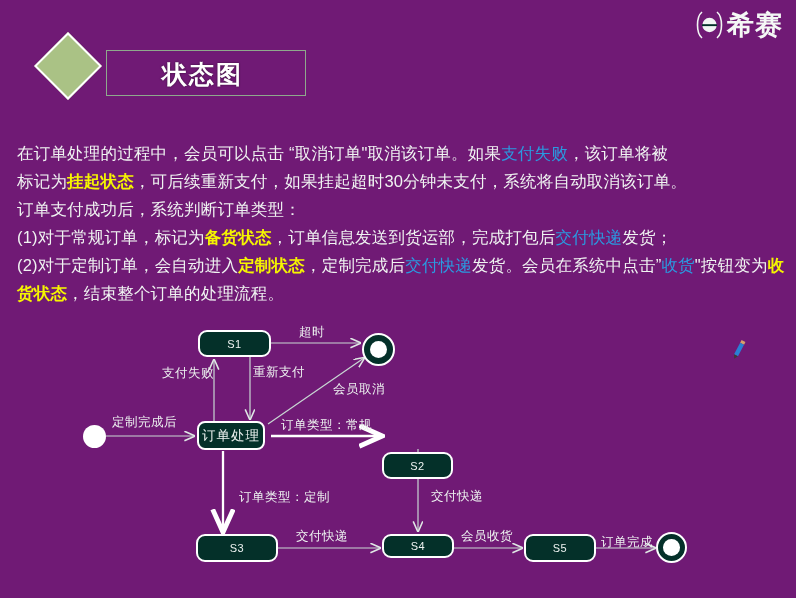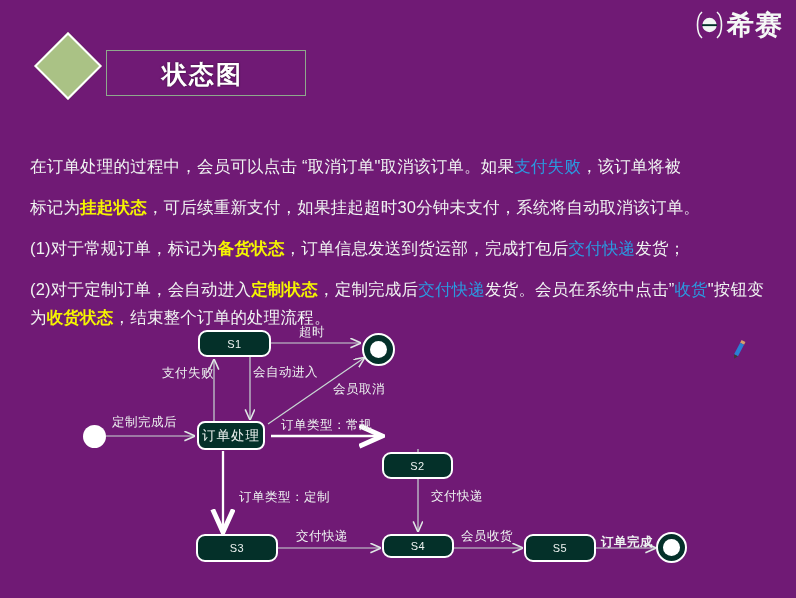--- a/index.html
+++ b/index.html
@@ -93,21 +93,21 @@
   .body-text {
     position: absolute;
     left: 17px;
     top: 139px;
     width: 770px;
     color: #f0f4f2;
     font-size: 16.5px;
     line-height: 28px;
     letter-spacing: .2px;
   }
-  .body-text p { margin: 13px; }
+  .body-text p { margin: 0; }
   .hl-y { color: #f5f500; font-weight: bold; }
   .hl-b { color: #2a9ae0; }
 
   
   .diagram {
     position: absolute;
     left: 0;
     top: 0;
     width: 796px;
     height: 598px;
@@ -192,20 +192,21 @@
     <div class="title-text">状态图</div>
   </div>
 
   <div class="body-text">
     <p>
       <span>在订单处理的过程中，会员可以点击 “取消订单"取消该订单。如果</span><span class="hl-b">支付失败</span><span>，该订单将被</span>
     </p>
     <p>
       <span>标记为</span><span class="hl-y">挂起状态</span><span>，可后续重新支付，如果挂起超时30分钟未支付，系统将自动取消该订单。</span>
     </p>
+    <p>订单支付成功后，系统判断订单类型：</p>
     <p>
       <span>(1)对于常规订单，标记为</span><span class="hl-y">备货状态</span><span>，订单信息发送到货运部，完成打包后</span><span class="hl-b">交付快递</span><span>发货；</span>
     </p>
     <p>
       <span>(2)对于定制订单，会自动进入</span><span class="hl-y">定制状态</span><span>，定制完成后</span><span class="hl-b">交付快递</span><span>发货。会员在系统中点击”</span><span class="hl-b">收货</span><span>"按钮变为</span><span class="hl-y">收货状态</span><span>，结束整个订单的处理流程。</span>
     </p>
   </div>
 
   <svg class="diagram" viewBox="0 0 796 598">
     <defs>
@@ -269,29 +270,29 @@
     </div>
 
     <div class="end-node" style="left:362px; top:333px; width:33px; height:33px;"></div>
 
     <div class="end-node" style="left:656px; top:532px; width:31px; height:31px;"></div>
   </div>
 
   <div>
     <div class="edge-label" style="left:112px; top:414px;">定制完成后</div>
     <div class="edge-label" style="left:162px; top:365px;">支付失败</div>
-    <div class="edge-label" style="left:253px; top:364px;">会自动进入</div>
+    <div class="edge-label" style="left:253px; top:364px;">重新支付</div>
     <div class="edge-label" style="left:299px; top:324px;">超时</div>
     <div class="edge-label" style="left:333px; top:381px;">会员取消</div>
     <div class="edge-label" style="left:281px; top:417px;">订单类型：常规</div>
     <div class="edge-label" style="left:239px; top:489px;">订单类型：定制</div>
     <div class="edge-label" style="left:431px; top:488px;">交付快递</div>
     <div class="edge-label" style="left:296px; top:528px;">交付快递</div>
     <div class="edge-label" style="left:461px; top:528px;">会员收货</div>
-    <div class="edge-label" style="left:601px; top:534px;font-weight:bold;">订单完成</div>
+    <div class="edge-label" style="left:601px; top:534px;">订单完成</div>
   </div>
 
   <span class="pen-cursor">
     <svg width="18" height="26" viewBox="0 0 18 26" aria-hidden="true">
       <g transform="rotate(28 9 13)">
         <rect x="6.6" y="3" width="4.4" height="3" fill="#d9a06a"></rect>
         <rect x="6.6" y="6" width="4.4" height="13" fill="#2a7fd4"></rect>
         <path d="M6.6,19 L11,19 L8.8,23 Z" fill="#3c3a38"></path>
       </g>
     </svg>

